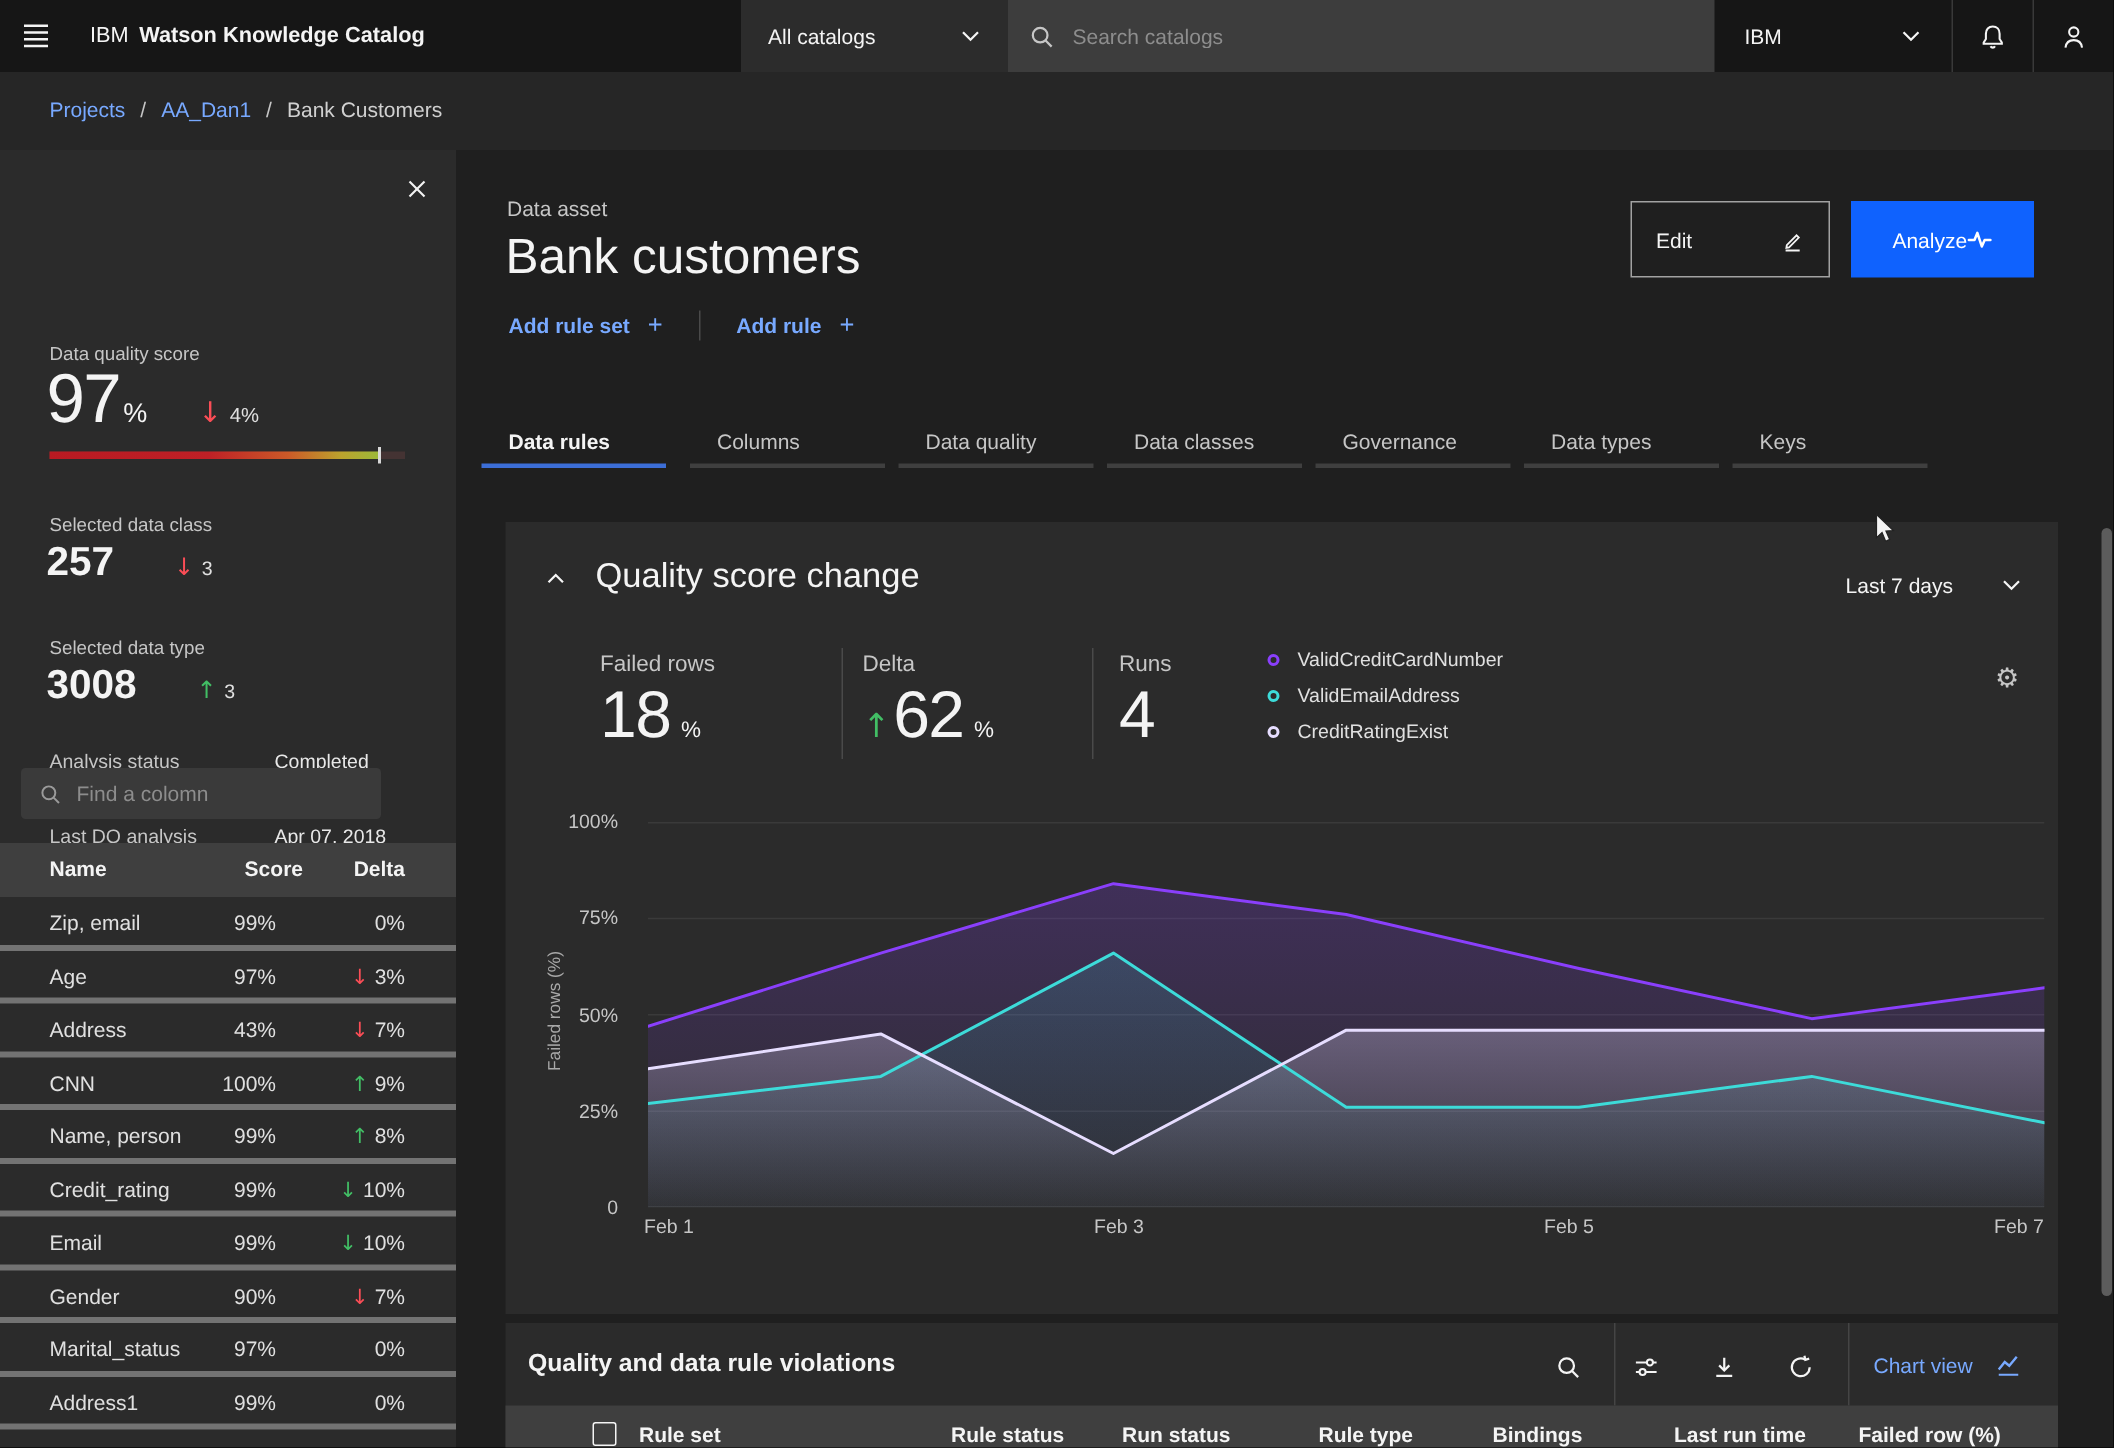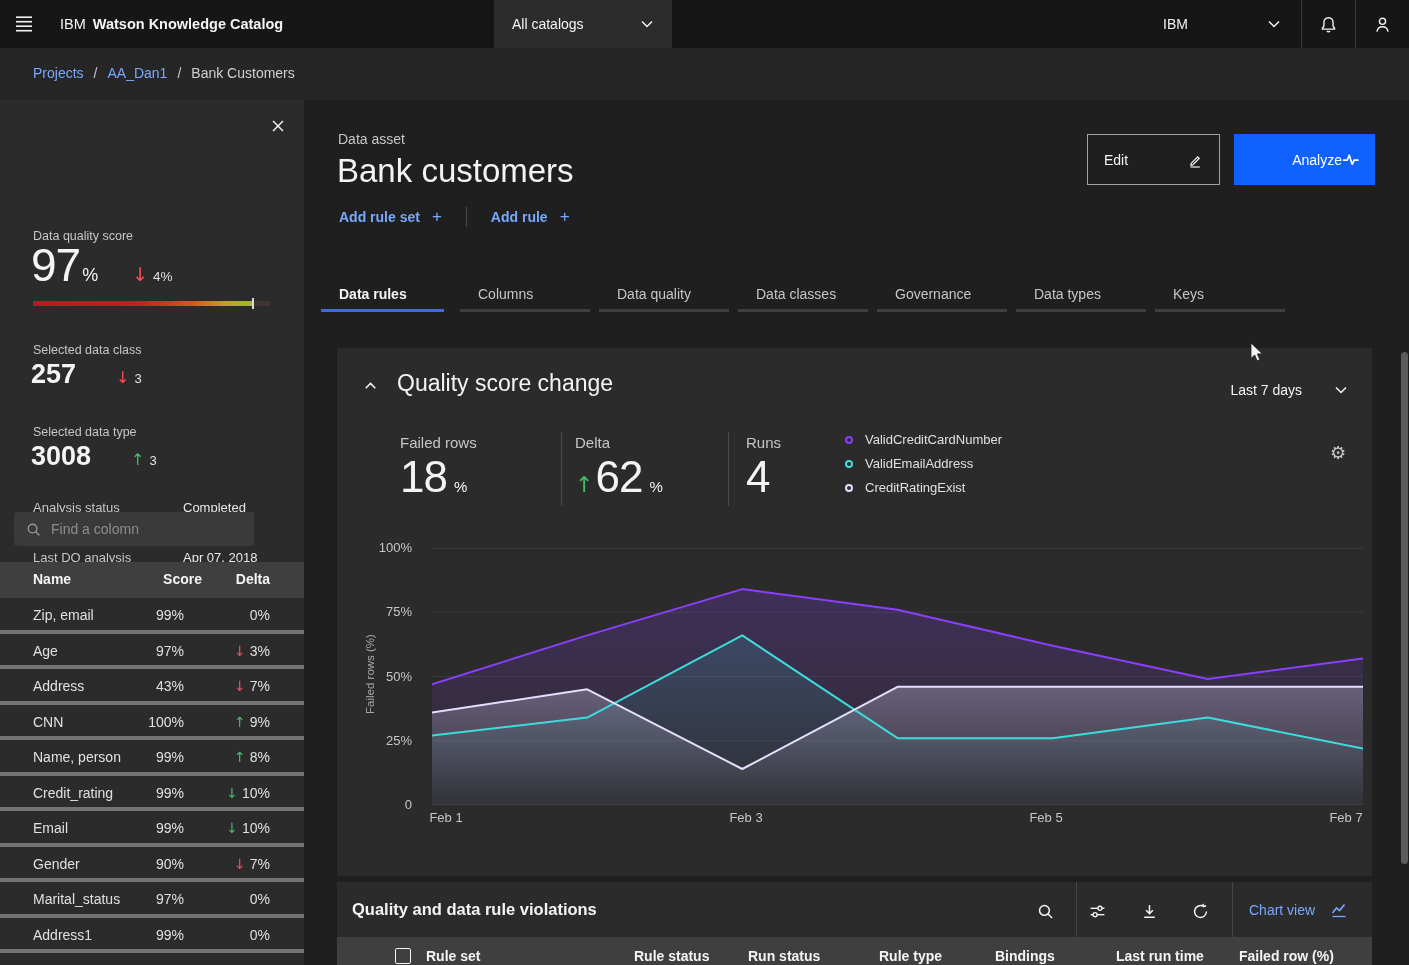--- a/index.html
+++ b/index.html
@@ -72,21 +72,21 @@
 
   
   .main-title-eyebrow { position:absolute; left:338px; top:131px; font-size:14px; color:#c6c6c6; }
   .main-title { position:absolute; left:337px; top:152px; font-size:33px; font-weight:400; color:#f4f4f4; }
   .add-links { position:absolute; left:339px; top:207px; display:flex; align-items:center; }
   .add-link { display:flex; align-items:center; color:#78a9ff; font-size:14px; font-weight:bold; cursor:pointer; }
   .add-link .plus { font-size:17px; font-weight:400; margin-left:12px; }
   .link-divider { width:1px; height:20px; background:#4a4a4a; margin:0 24px; }
   .btn-edit { position:absolute; left:1087px; top:134px; width:133px; height:51px; border:1px solid #a2a2a2; background:transparent; display:flex; align-items:center; justify-content:space-between; padding:0 16px; cursor:pointer; }
   .btn-edit span { font-size:14px; color:#f4f4f4; }
-  .btn-analyze { position:absolute; left:1234px; top:134px; width:141px; height:51px; background:#0f62fe; display:flex; align-items:center; justify-content:flex-end; padding:0 16px; cursor:pointer; }
+  .btn-analyze { position:absolute; left:1234px; top:134px; width:122px; height:51px; background:#0f62fe; display:flex; align-items:center; justify-content:center; padding:0 16px; cursor:pointer; }
   .btn-analyze span { font-size:14px; color:#ffffff; }
 
   .tabbar { position:absolute; left:321px; top:278px; height:34px; display:flex; }
   .tab { position:relative; width:139px; height:34px; cursor:pointer; }
   .tab-label { position:absolute; left:18px; top:8px; font-size:14px; color:#c6c6c6; white-space:nowrap; }
   .tab.active .tab-label { color:#f4f4f4; font-weight:bold; }
   .tab-underline { position:absolute; left:0; bottom:0; width:130px; height:3px; background:#3f3f3f; }
   .tab.active .tab-underline { background:#3c6ed7; width:123px; }
 
   
@@ -146,20 +146,27 @@
     </div>
     <div class="brand">
       <span class="prefix">IBM</span>
       <span class="name">Watson Knowledge Catalog</span>
     </div>
     <div class="catalog-block">
       <span>All catalogs</span>
       <svg width="14" height="14" viewBox="0 0 14 14">
           <polyline points="2,4.5 7,9.5 12,4.5" fill="none" stroke="#f4f4f4" stroke-width="1.5"></polyline>
         </svg>
+    </div>
+    <div class="hsearch">
+      <svg width="17" height="17" viewBox="0 0 16 16">
+          <circle cx="7" cy="7" r="4.6" fill="none" stroke="#c6c6c6" stroke-width="1.4"></circle>
+          <line x1="10.4" y1="10.4" x2="14.2" y2="14.2" stroke="#c6c6c6" stroke-width="1.4"></line>
+        </svg>
+      <input type="text" placeholder="Search catalogs" style="">
     </div>
     <div class="account-block">
       <span>IBM</span>
       <svg width="14" height="14" viewBox="0 0 14 14">
           <polyline points="2,4.5 7,9.5 12,4.5" fill="none" stroke="#f4f4f4" stroke-width="1.5"></polyline>
         </svg>
     </div>
     <div class="icon-block" style="left:1301px;">
       <svg width="17" height="17" viewBox="0 0 16 16">
           <path d="M8 1.6c-2.6 0-4.3 1.9-4.3 4.5v3.3L2.3 11.6v.8h11.4v-.8l-1.4-2.2V6.1c0-2.6-1.7-4.5-4.3-4.5z" fill="none" stroke="#f4f4f4" stroke-width="1.3"></path>

